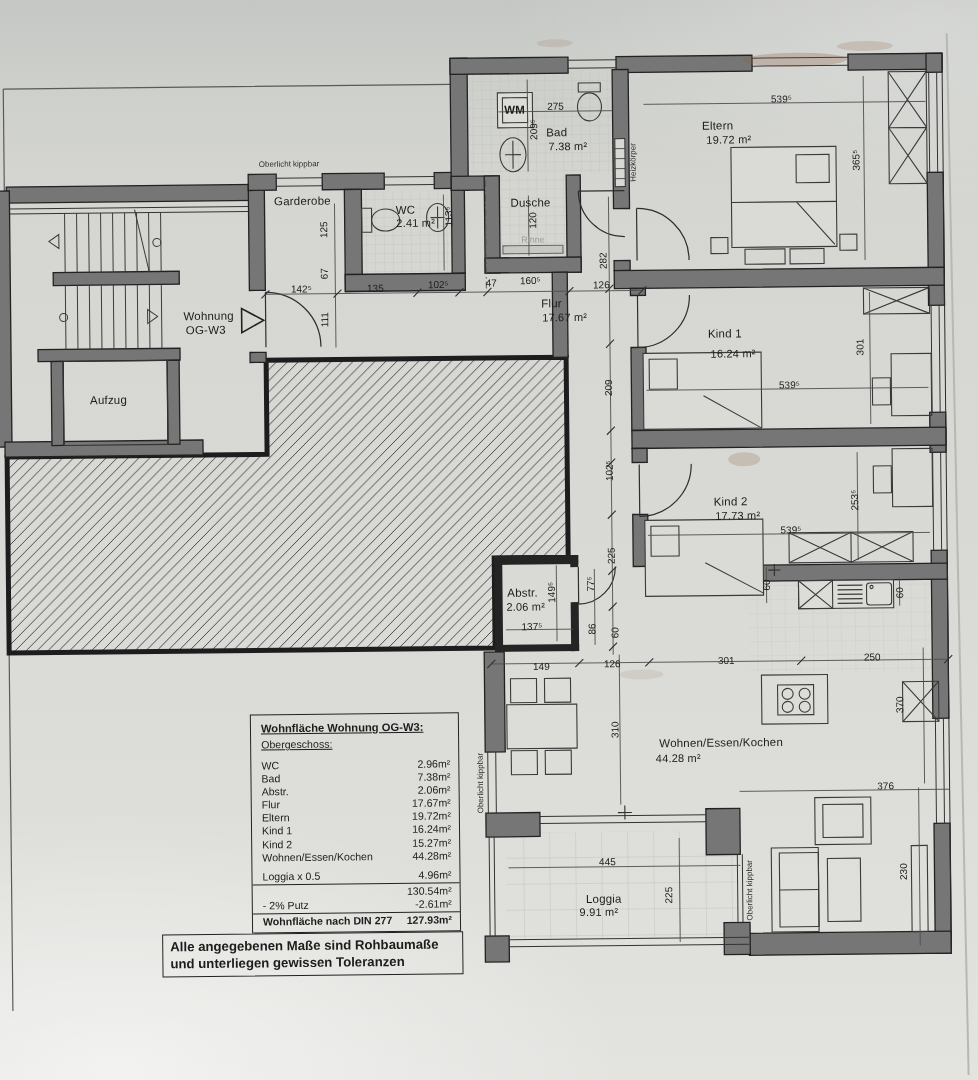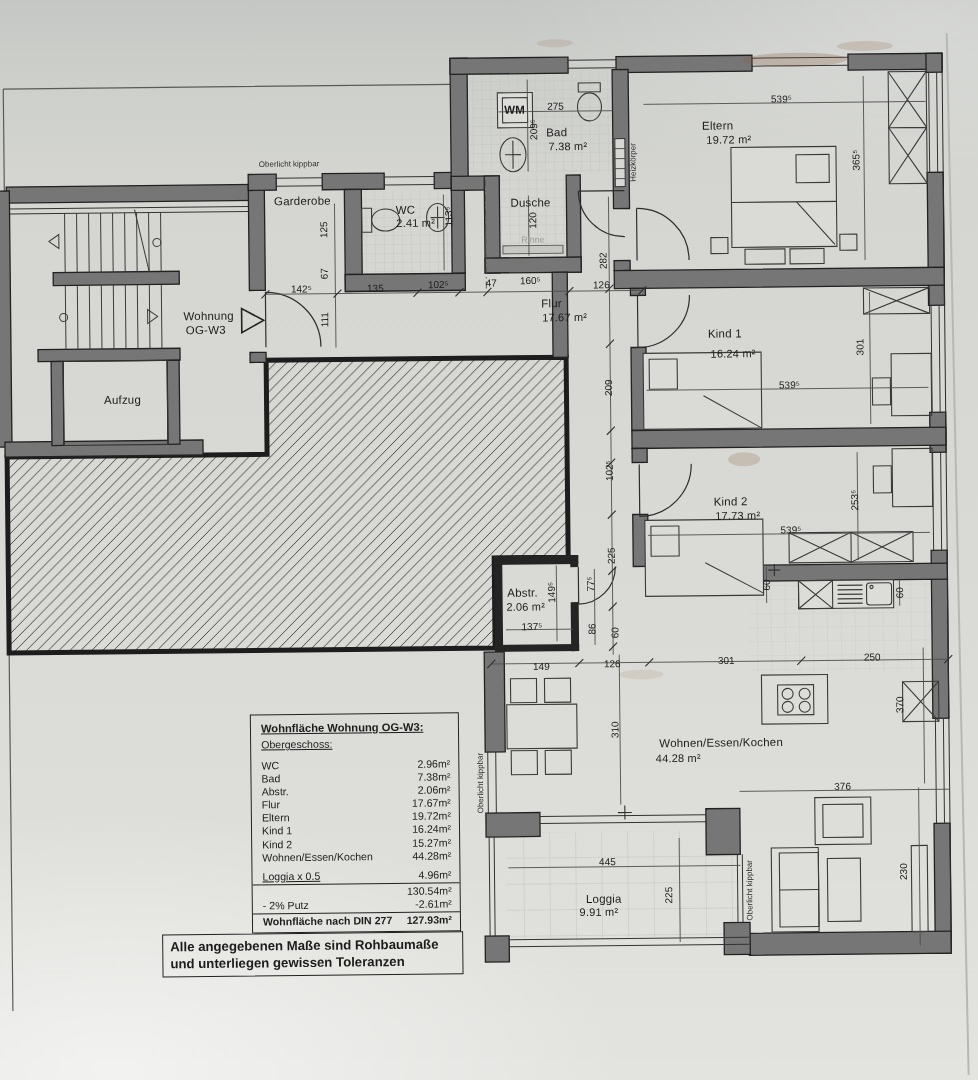--- a/index.html
+++ b/index.html
@@ -17,21 +17,21 @@
   .dim.v{transform:translate(-50%,-50%) rotate(-90deg);}
   .ann{position:absolute;transform:translate(-50%,-50%);font-size:8px;color:#2e2e2e;white-space:nowrap;}
   .ann.v{transform:translate(-50%,-50%) rotate(-90deg);}
   .rinne{position:absolute;transform:translate(-50%,-50%);font-size:9px;color:#9b9c97;white-space:nowrap;}
   .wm{position:absolute;transform:translate(-50%,-50%);font-size:11.5px;font-weight:bold;white-space:nowrap;}
   .area-table{position:absolute;left:248px;top:712px;width:209px;height:219px;border:1.6px solid #222;
     box-sizing:border-box;padding:7px 8px 0 10px;font-size:10.6px;}
   .t-title{font-weight:bold;text-decoration:underline;font-size:11.2px;margin-bottom:4px;white-space:nowrap;}
   .t-sub{text-decoration:underline;margin-bottom:9px;}
   .t-row{display:flex;justify-content:space-between;line-height:13.1px;white-space:nowrap;}
-  .t-row .u{text-decoration:underline;}
+  .t-row .u{}
   .t-gap{height:6px;}
   .rule{border-top:1.3px solid #222;margin:1px -8px 1px -10px;}
   .t-total{font-weight:bold;}
   .note{position:absolute;left:158px;top:931px;width:301px;border:1.6px solid #222;box-sizing:border-box;
     padding:3px 6px 4px 7px;font-size:13.2px;font-weight:bold;line-height:17px;white-space:nowrap;}
 </style>
 </head>
 <body>
 
 <div class="stage">
@@ -293,21 +293,21 @@
   <span class="lbl" style="left:727px;top:336px">Kind 1</span>
   <span class="lbl ar" style="left:735px;top:356px">16.24 m²</span>
   <span class="lbl" style="left:731px;top:504px">Kind 2</span>
   <span class="lbl ar" style="left:738px;top:518px">17.73 m²</span>
   <span class="lbl" style="left:522px;top:593px">Abstr.</span>
   <span class="lbl ar" style="left:525px;top:607px">2.06 m²</span>
   <span class="lbl" style="left:719px;top:745px">Wohnen/Essen/Kochen</span>
   <span class="lbl ar" style="left:676px;top:760px">44.28 m²</span>
   <span class="lbl" style="left:600px;top:900px">Loggia</span>
   <span class="lbl ar" style="left:595px;top:913px">9.91 m²</span>
-  <span class="lbl" style="left:124px;top:396px">Aufzug</span>
+  <span class="lbl" style="left:110px;top:396px">Aufzug</span>
   <span class="lbl" style="left:211px;top:313px">Wohnung</span>
   <span class="lbl" style="left:208px;top:327px">OG-W3</span>
 
   <span class="ann" style="left:293px;top:162px">Oberlicht kippbar</span>
   <span class="ann v" style="left:478px;top:783px">Oberlicht kippbar</span>
   <span class="ann v" style="left:746px;top:893px">Oberlicht kippbar</span>
   <span class="ann v" style="left:637px;top:164px">Heizkörper</span>
   <span class="rinne" style="left:536px;top:240px">Rinne</span>
   <span class="wm" style="left:519px;top:110px">WM</span>
 
@@ -334,21 +334,21 @@
   <span class="dim v" style="left:591px;top:630px">86</span>
   <span class="dim v" style="left:614px;top:634px">60</span>
   <span class="dim" style="left:540px;top:667px">149</span>
   <span class="dim" style="left:611px;top:665px">126</span>
   <span class="dim" style="left:725px;top:663px">301</span>
   <span class="dim" style="left:871px;top:661px">250</span>
   <span class="dim v" style="left:613px;top:731px">310</span>
   <span class="dim v" style="left:766px;top:588px">60</span>
   <span class="dim v" style="left:899px;top:597px">60</span>
   <span class="dim v" style="left:898px;top:709px">370</span>
-  <span class="dim" style="left:840px;top:790px">376</span>
+  <span class="dim" style="left:883px;top:790px">376</span>
   <span class="dim" style="left:604px;top:863px">445</span>
   <span class="dim v" style="left:665px;top:897px">225</span>
   <span class="dim v" style="left:900px;top:876px">230</span>
   <span class="dim" style="left:786px;top:102px">539⁵</span>
   <span class="dim v" style="left:860px;top:164px">365⁵</span>
   <span class="dim" style="left:791px;top:388px">539⁵</span>
   <span class="dim v" style="left:862px;top:351px">301</span>
   <span class="dim" style="left:791px;top:533px">539⁵</span>
   <span class="dim v" style="left:855px;top:504px">253⁵</span>
 

